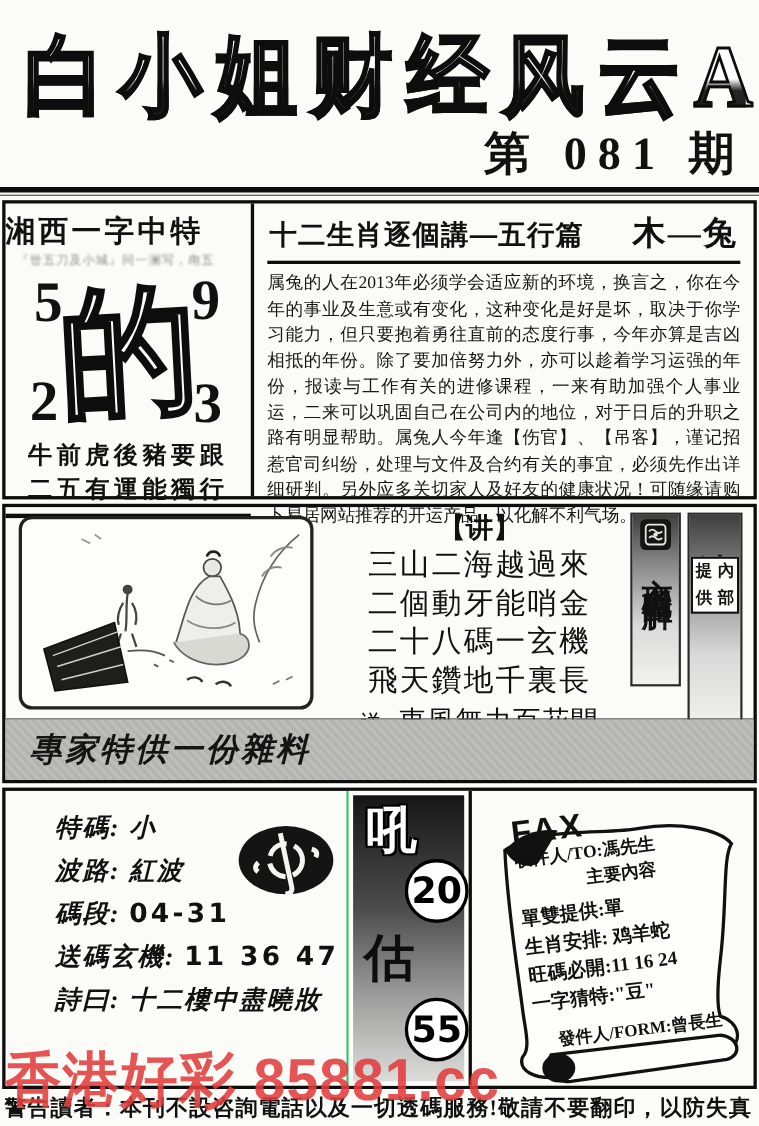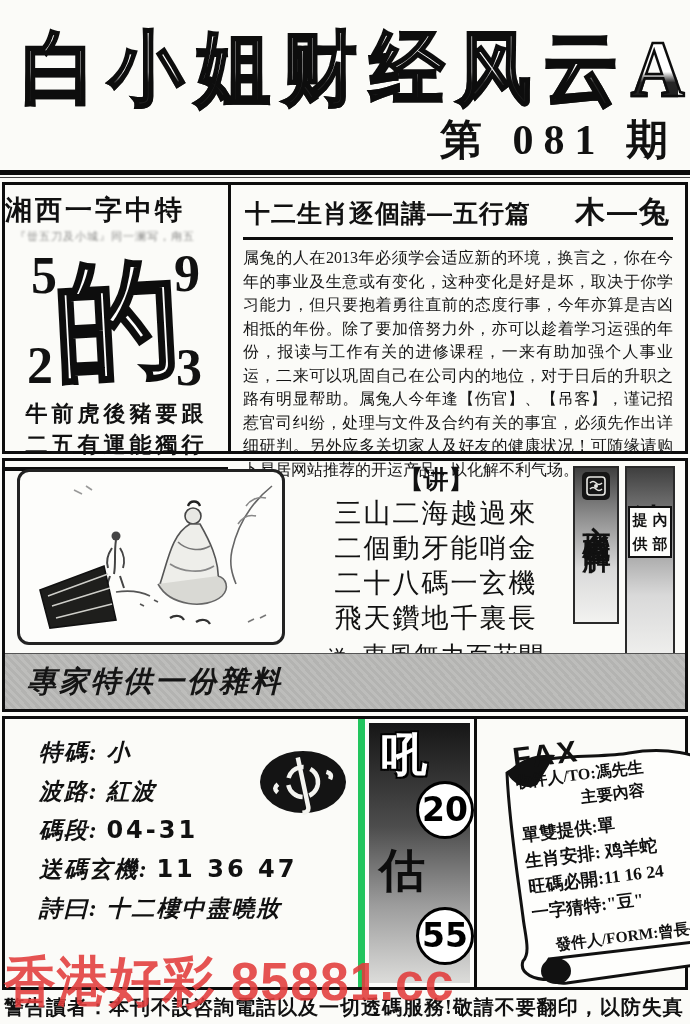--- a/index.html
+++ b/index.html
@@ -47,21 +47,21 @@
   @supports (-webkit-text-stroke:1px black) {
     #big-char { -webkit-text-stroke:3px #0d0d0d; text-shadow:none; }
   }
   .poem-line { text-align:center; font-size:22px; font-weight:bold; letter-spacing:4px; line-height:31px; }
   #colA-divider { border-top:4px solid #0d0d0d; margin-top:7px; }
   #colA-footer { font-size:19px; font-weight:bold; letter-spacing:2px; padding:9px 0 0 38px; }
   #colA-right { flex:1; padding:5px 12px 0 12px; }
   #zodiac-head { display:flex; align-items:baseline; justify-content:space-between;
     border-bottom:3px solid #0d0d0d; padding:2px 2px 4px 2px; }
   #zodiac-title { font-size:25px; font-weight:bold; font-family:"Liberation Sans","DejaVu Sans",sans-serif; letter-spacing:1px; }
-  #zodiac-element { font-size:30px; font-weight:bold; font-family:Liberation Sans, sans-serif; letter-spacing:2px; }
+  #zodiac-element { font-size:30px; font-weight:bold; font-family:Liberation Serif, serif; letter-spacing:2px; }
   #zodiac-body { margin-top:6px; font-size:16px; line-height:23.5px; text-align:justify; color:#161616; }
   
   #sectionB { position:absolute; top:458px; left:2px; width:686px; height:254px;
     border:3px solid #0d0d0d; }
   #pic-frame { position:absolute; left:12px; top:8px; width:268px; height:176px;
     border:3px solid #222; border-radius:12px; overflow:hidden; background:#fdfdfb; }
   #verses { position:absolute; left:292px; top:2px; width:278px; text-align:center; }
   #verse-label { font-size:25px; font-weight:bold; }
   .verse-line { font-size:27px; line-height:35px; letter-spacing:2px; }
   #gift-line { font-size:25px; letter-spacing:1px; margin-top:3px; white-space:nowrap; }
@@ -79,21 +79,21 @@
     display:grid; grid-template-columns:20px 20px; grid-auto-rows:24px; }
   #provider-box span { font-size:15px; font-weight:bold; text-align:center; line-height:24px; }
   #gray-band { position:absolute; left:0; right:0; bottom:0; height:56px;
     background:repeating-linear-gradient(47deg,#b3b3b1 0 3px,#bdbdbb 3px 6px);
     border-top:1px solid #555; display:flex; align-items:center; justify-content:space-between;
     padding:0 16px 0 22px; }
   .band-text { font-size:29px; font-weight:bold; letter-spacing:3px; font-style:italic; color:#141414;text-align:center; }
   
   #sectionC { position:absolute; top:716px; left:2px; width:686px; height:274px;
     border:3px solid #0d0d0d; display:flex; }
-  #tips-col { width:360px; border-right:7px solid #22c55e; position:relative; padding:14px 0 0 34px; }
+  #tips-col { width:312px; border-right:2px solid #22c55e; position:relative; padding:14px 0 0 45px; }
   .tip-row { font-size:23px; font-weight:bold; letter-spacing:2px; line-height:39px; font-style:italic; white-space:nowrap; }
   .tip-row .num { font-family:"DejaVu Sans","Liberation Sans",sans-serif; font-style:normal; font-size:24px; letter-spacing:3px; font-weight:bold; }
   #oval-logo { position:absolute; right:10px; top:30px; width:90px; height:66px; }
   #band-col { width:112px; border-right:3px solid #0d0d0d; padding:4px; position:relative; background:#fdfdfb; }
   #grad-band { height:100%; background:linear-gradient(180deg,#161616 0%,#4d4d4d 40%,#9c9c9c 70%,#dcdcda 100%);
     display:flex; flex-direction:column; align-items:center; padding-top:6px; }
   .band-char { font-size:46px; font-weight:bold; line-height:52px; }
   #band-char1 { color:#fff; align-self:flex-start; margin-left:12px;
     text-shadow:2px 2px 0 #000,-2px -2px 0 #000,2px -2px 0 #000,-2px 2px 0 #000; }
   #band-char2 { color:#0d0d0d; align-self:flex-start; margin-left:10px; margin-top:6px; }

